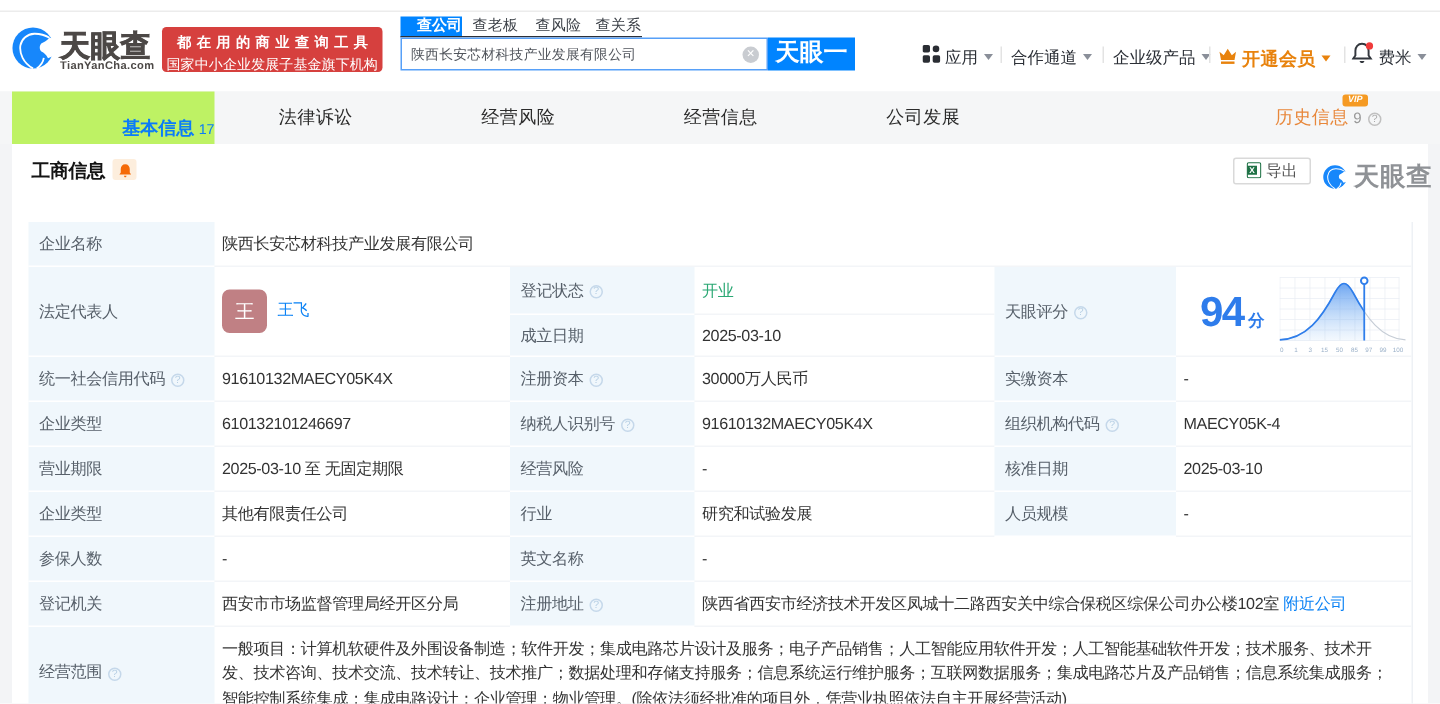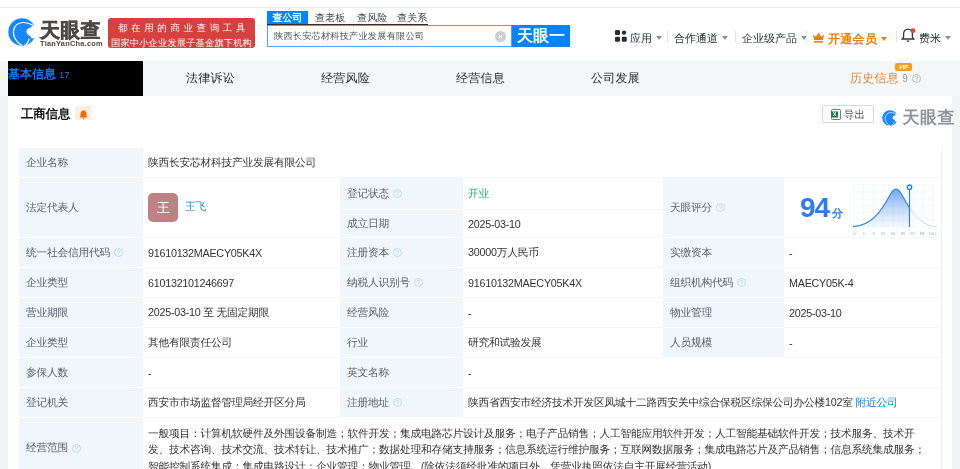--- a/index.html
+++ b/index.html
@@ -6,39 +6,39 @@
 html,body { width:960px; height:469px; overflow:hidden; }
 body { background:#f3f4f6; font-family:"Liberation Sans",sans-serif; position:relative; }
 .abs { position:absolute; }
 
 
 #hdr { position:absolute; left:0; top:0; width:960px; height:61px; background:#fff; }
 #hdr .hairline { position:absolute; left:0; top:7px; width:960px; height:1px; background:#ececec; }
 #logoTxt { position:absolute; left:40px; top:17px; font-size:20px; font-weight:bold; color:#4c4846; letter-spacing:0.2px; -webkit-text-stroke:0.5px #4c4846; }
 #logoSub { position:absolute; left:40px; top:38.5px; font-size:7.4px; font-weight:bold; color:#4c4846; letter-spacing:0.25px; white-space:nowrap; }
 #redbox { position:absolute; left:108px; top:18px; width:147px; height:30px; background:#d6403e; border-radius:3px; color:#fff; text-align:center; }
-#redbox .l1 { font-size:9.5px; font-weight:normal; letter-spacing:3.6px; margin-top:3.5px; margin-left:4px; white-space:nowrap; }
+#redbox .l1 { font-size:9.5px; font-weight:bold; letter-spacing:3.6px; margin-top:3.5px; margin-left:4px; white-space:nowrap; }
 #redbox .l2 { font-size:9.3px; letter-spacing:0.1px; margin-top:2px; white-space:nowrap; }
 
 
 .stab { position:absolute; top:11px; height:14px; line-height:14px; font-size:10px; color:#3a3f46; letter-spacing:0.15px; }
-#stab0 { left:267px; width:41px; background:#0084ff; color:#fff; font-weight:bold; text-align:center; letter-spacing:0; }
+#stab0 { left:267px; width:41px; background:#0084ff; color:#fff; font-weight:bold; text-align:right; letter-spacing:0; }
 #stabline { position:absolute; left:267px; top:24px; width:161px; height:1px; background:#2c3038; }
 #sinput { position:absolute; left:267px; top:25px; width:245px; height:22px; border:1px solid #57a0f8; background:#fff; font-size:9.2px; letter-spacing:0.2px; color:#51555c; line-height:20px; padding-left:6px; }
 #sclear { position:absolute; left:495px; top:31px; width:11px; height:11px; border-radius:50%; background:#c9ccd1; color:#fff; font-size:7px; line-height:11px; text-align:center; }
 #sbtn { position:absolute; left:512px; top:25px; width:58px; height:22px; background:#0084ff; color:#fff; font-size:16px; font-weight:bold; text-align:center; line-height:22px; letter-spacing:0; }
 
 
 .rmenu { position:absolute; top:30.5px; font-size:11px; color:#2b2f36; white-space:nowrap; }
 .caret { display:inline-block; width:0; height:0; border-left:3.5px solid transparent; border-right:3.5px solid transparent; border-top:4px solid #8a8f99; vertical-align:2px; margin-left:4px; }
 .vdiv { position:absolute; top:31px; width:1px; height:11px; background:#e3e3e3; }
 
 
 #tabbar { position:absolute; left:0; top:61px; width:960px; height:35px; background:#f5f6f7; }
-#tabactive { position:absolute; left:8px; top:0; width:135px; height:35px; background:#000000; text-align:left; line-height:24px; }
+#tabactive { position:absolute; left:8px; top:0; width:135px; height:35px; background:#bef264; text-align:right; line-height:47px; }
 #tabactive b { color:#0b7cf8; font-size:12px; }
 #tabactive span { color:#0b7cf8; font-size:9.5px; margin-left:3px; }
 .tab { position:absolute; top:0; width:135px; height:35px; text-align:center; line-height:35px; font-size:12px; color:#2b2b2b; letter-spacing:0.3px; }
 
 
 #card { position:absolute; left:8px; top:96px; width:944px; height:373px; background:#fff; }
 #exportBtn { position:absolute; left:814px; top:9px; width:52px; height:18px; border:1px solid #d9d9d9; border-radius:2px; background:#fff; font-size:10.5px; color:#555; line-height:16px; text-align:center; }
 #wmark { position:absolute; left:874px; top:10px; white-space:nowrap; }
 #wmark span { font-size:17px; font-weight:bold; color:#8f9296; letter-spacing:0.5px; }
 
@@ -230,21 +230,21 @@
           <td class="lb">纳税人识别号<span class="qm">?</span></td>
           <td class="vl">91610132MAECY05K4X</td>
           <td class="lb">组织机构代码<span class="qm">?</span></td>
           <td class="vl">MAECY05K-4</td>
         </tr>
     <tr>
           <td class="lb">营业期限</td>
           <td class="vl">2025-03-10 至 无固定期限</td>
           <td class="lb">经营风险</td>
           <td class="vl">-</td>
-          <td class="lb">物业管理</td>
+          <td class="lb">核准日期</td>
           <td class="vl">2025-03-10</td>
         </tr>
     <tr>
           <td class="lb">企业类型</td>
           <td class="vl">其他有限责任公司</td>
           <td class="lb">行业</td>
           <td class="vl">研究和试验发展</td>
           <td class="lb">人员规模</td>
           <td class="vl">-</td>
         </tr>

